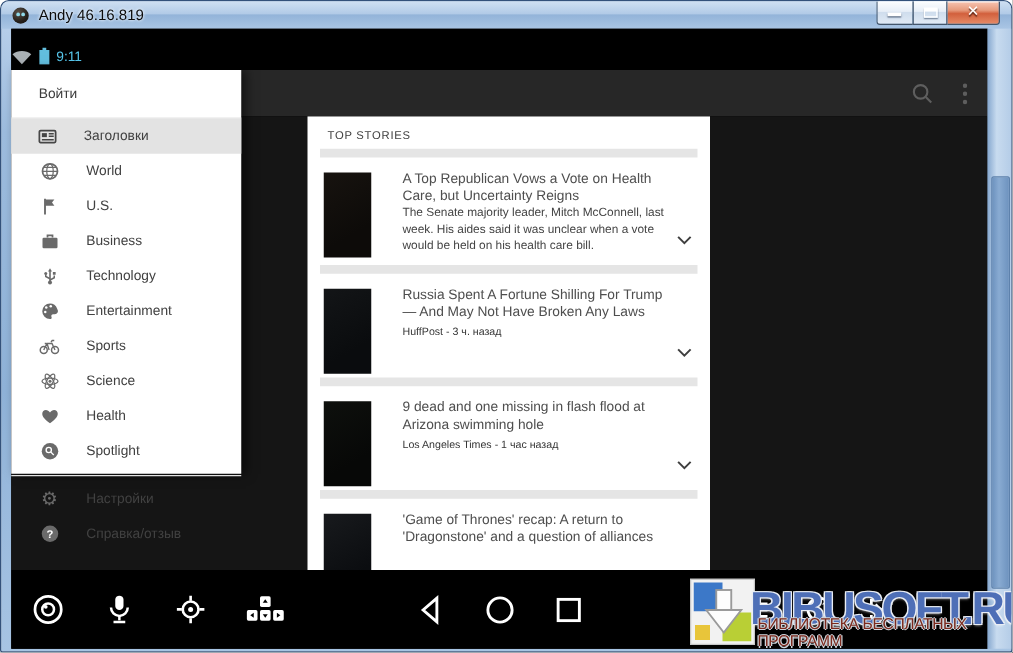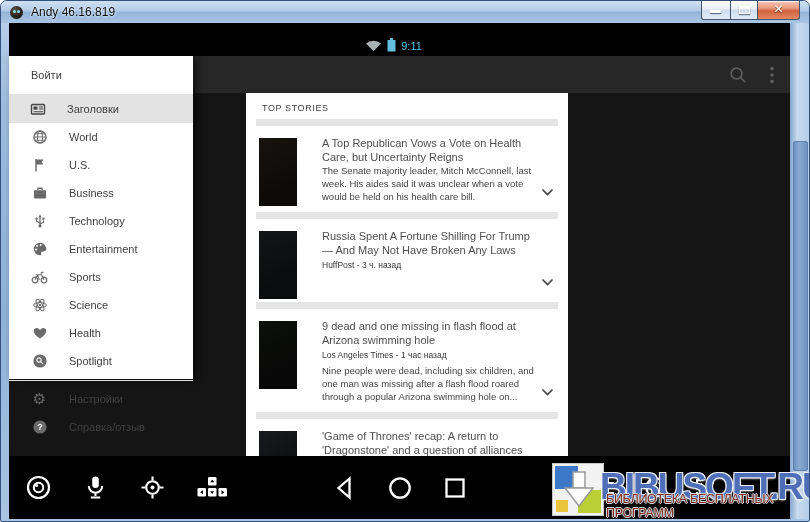--- a/index.html
+++ b/index.html
@@ -32,21 +32,21 @@
     box-shadow:0 1px 1px rgba(30,50,80,.7); }
   .glyph-max { position:absolute; left:8px; top:5px; width:11px; height:8px;
     border:1px solid #fff; border-top:3px solid #fff; box-shadow:0 1px 1px rgba(30,50,80,.6); }
   .glyph-close { position:absolute; width:100%; text-align:center; top:1px; color:#fff;
     font-size:12px; font-weight:bold; text-shadow:0 1px 1px rgba(60,20,10,.8); }
 
   
   .screen { position:absolute; left:8px; top:22px; width:781px; height:496px; background:#000; }
 
   .statusbar { position:absolute; left:0; top:0; width:100%; height:33px; background:#000;
-    display:flex; align-items:flex-end; justify-content:center; padding:0 12px 4px 0; gap:5px; }
+    display:flex; align-items:flex-end; justify-content:flex-start; padding:0 12px 4px 0; gap:5px; }
   .sb-time { color:#57c7ec; font-size:11px; line-height:12px; }
 
   .appbar { position:absolute; left:0; top:33px; width:100%; height:37px; background:#272727;
     display:flex; align-items:center; justify-content:flex-end; gap:22px; padding-right:16px; }
 
   .content { position:absolute; left:0; top:70px; width:100%; height:363px; background:#151515; overflow:hidden; }
   .card { position:absolute; left:237px; top:0; width:322px; height:100%; background:#ffffff;
     padding:8px 10px 0 10px; }
   .sec-title { font-size:9px; letter-spacing:.6px; color:#414141; margin:2px 0 6px 6px; }
   .art { position:relative; padding:10px 0 9px 0; border-top:7px solid #e5e5e5; min-height:90px; }
@@ -174,21 +174,20 @@
           <svg class="chev" width="13" height="8">
               <path d="M1.5 1.5 L6.5 6.5 L11.5 1.5" fill="none" stroke="#3f3f3f" stroke-width="1.6"></path>
             </svg>
         </div>
 
         <div class="art">
           <div class="thumb t3"></div>
           <div class="a-text">
             <div class="a-title">9 dead and one missing in flash flood at Arizona swimming hole</div>
             <div class="a-src">Los Angeles Times - 1 час назад</div>
-            <div class="a-snip">Nine people were dead, including six children, and one man was missing after a flash flood roared through a popular Arizona swimming hole on...</div>
           </div>
           <svg class="chev" width="13" height="8">
               <path d="M1.5 1.5 L6.5 6.5 L11.5 1.5" fill="none" stroke="#3f3f3f" stroke-width="1.6"></path>
             </svg>
         </div>
 
         <div class="art">
           <div class="thumb t4"></div>
           <div class="a-text">
             <div class="a-title">'Game of Thrones' recap: A return to 'Dragonstone' and a question of alliances</div>

